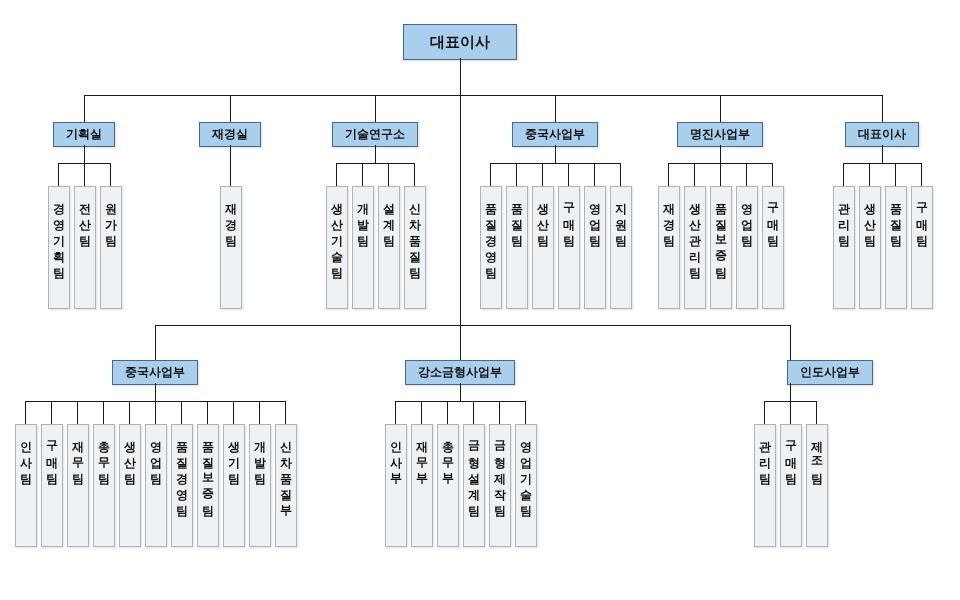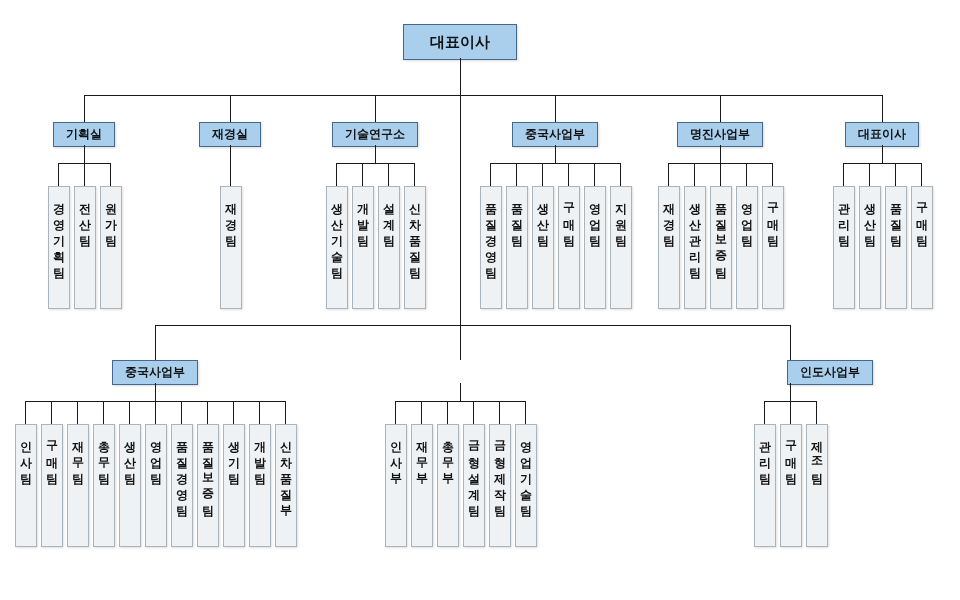--- a/index.html
+++ b/index.html
@@ -218,20 +218,21 @@
     </div>
     <div class="vline" style="left: 259px; top: 401px; width: 1px; height: 23px;"></div>
     <div class="leaf" style="left: 249px; top: 424px; width: 20px; height: 114px;">
       <span>개발팀</span>
     </div>
     <div class="vline" style="left: 285px; top: 401px; width: 1px; height: 23px;"></div>
     <div class="leaf" style="left: 275px; top: 424px; width: 20px; height: 114px;">
       <span>신차품질부</span>
     </div>
     <div class="vline" style="left: 460px; top: 325px; width: 1px; height: 35px;"></div>
+    <div class="node" style="left: 460px; top: 360px; height: 23px;">강소금형사업부</div>
     <div class="vline" style="left: 460px; top: 383px; width: 1px; height: 18px;"></div>
     <div class="hline" style="left: 395px; top: 401px; width: 131px; height: 1px;"></div>
     <div class="vline" style="left: 395px; top: 401px; width: 1px; height: 23px;"></div>
     <div class="leaf" style="left: 385px; top: 424px; width: 20px; height: 114px;">
       <span>인사부</span>
     </div>
     <div class="vline" style="left: 421px; top: 401px; width: 1px; height: 23px;"></div>
     <div class="leaf" style="left: 411px; top: 424px; width: 20px; height: 114px;">
       <span>재무부</span>
     </div>

